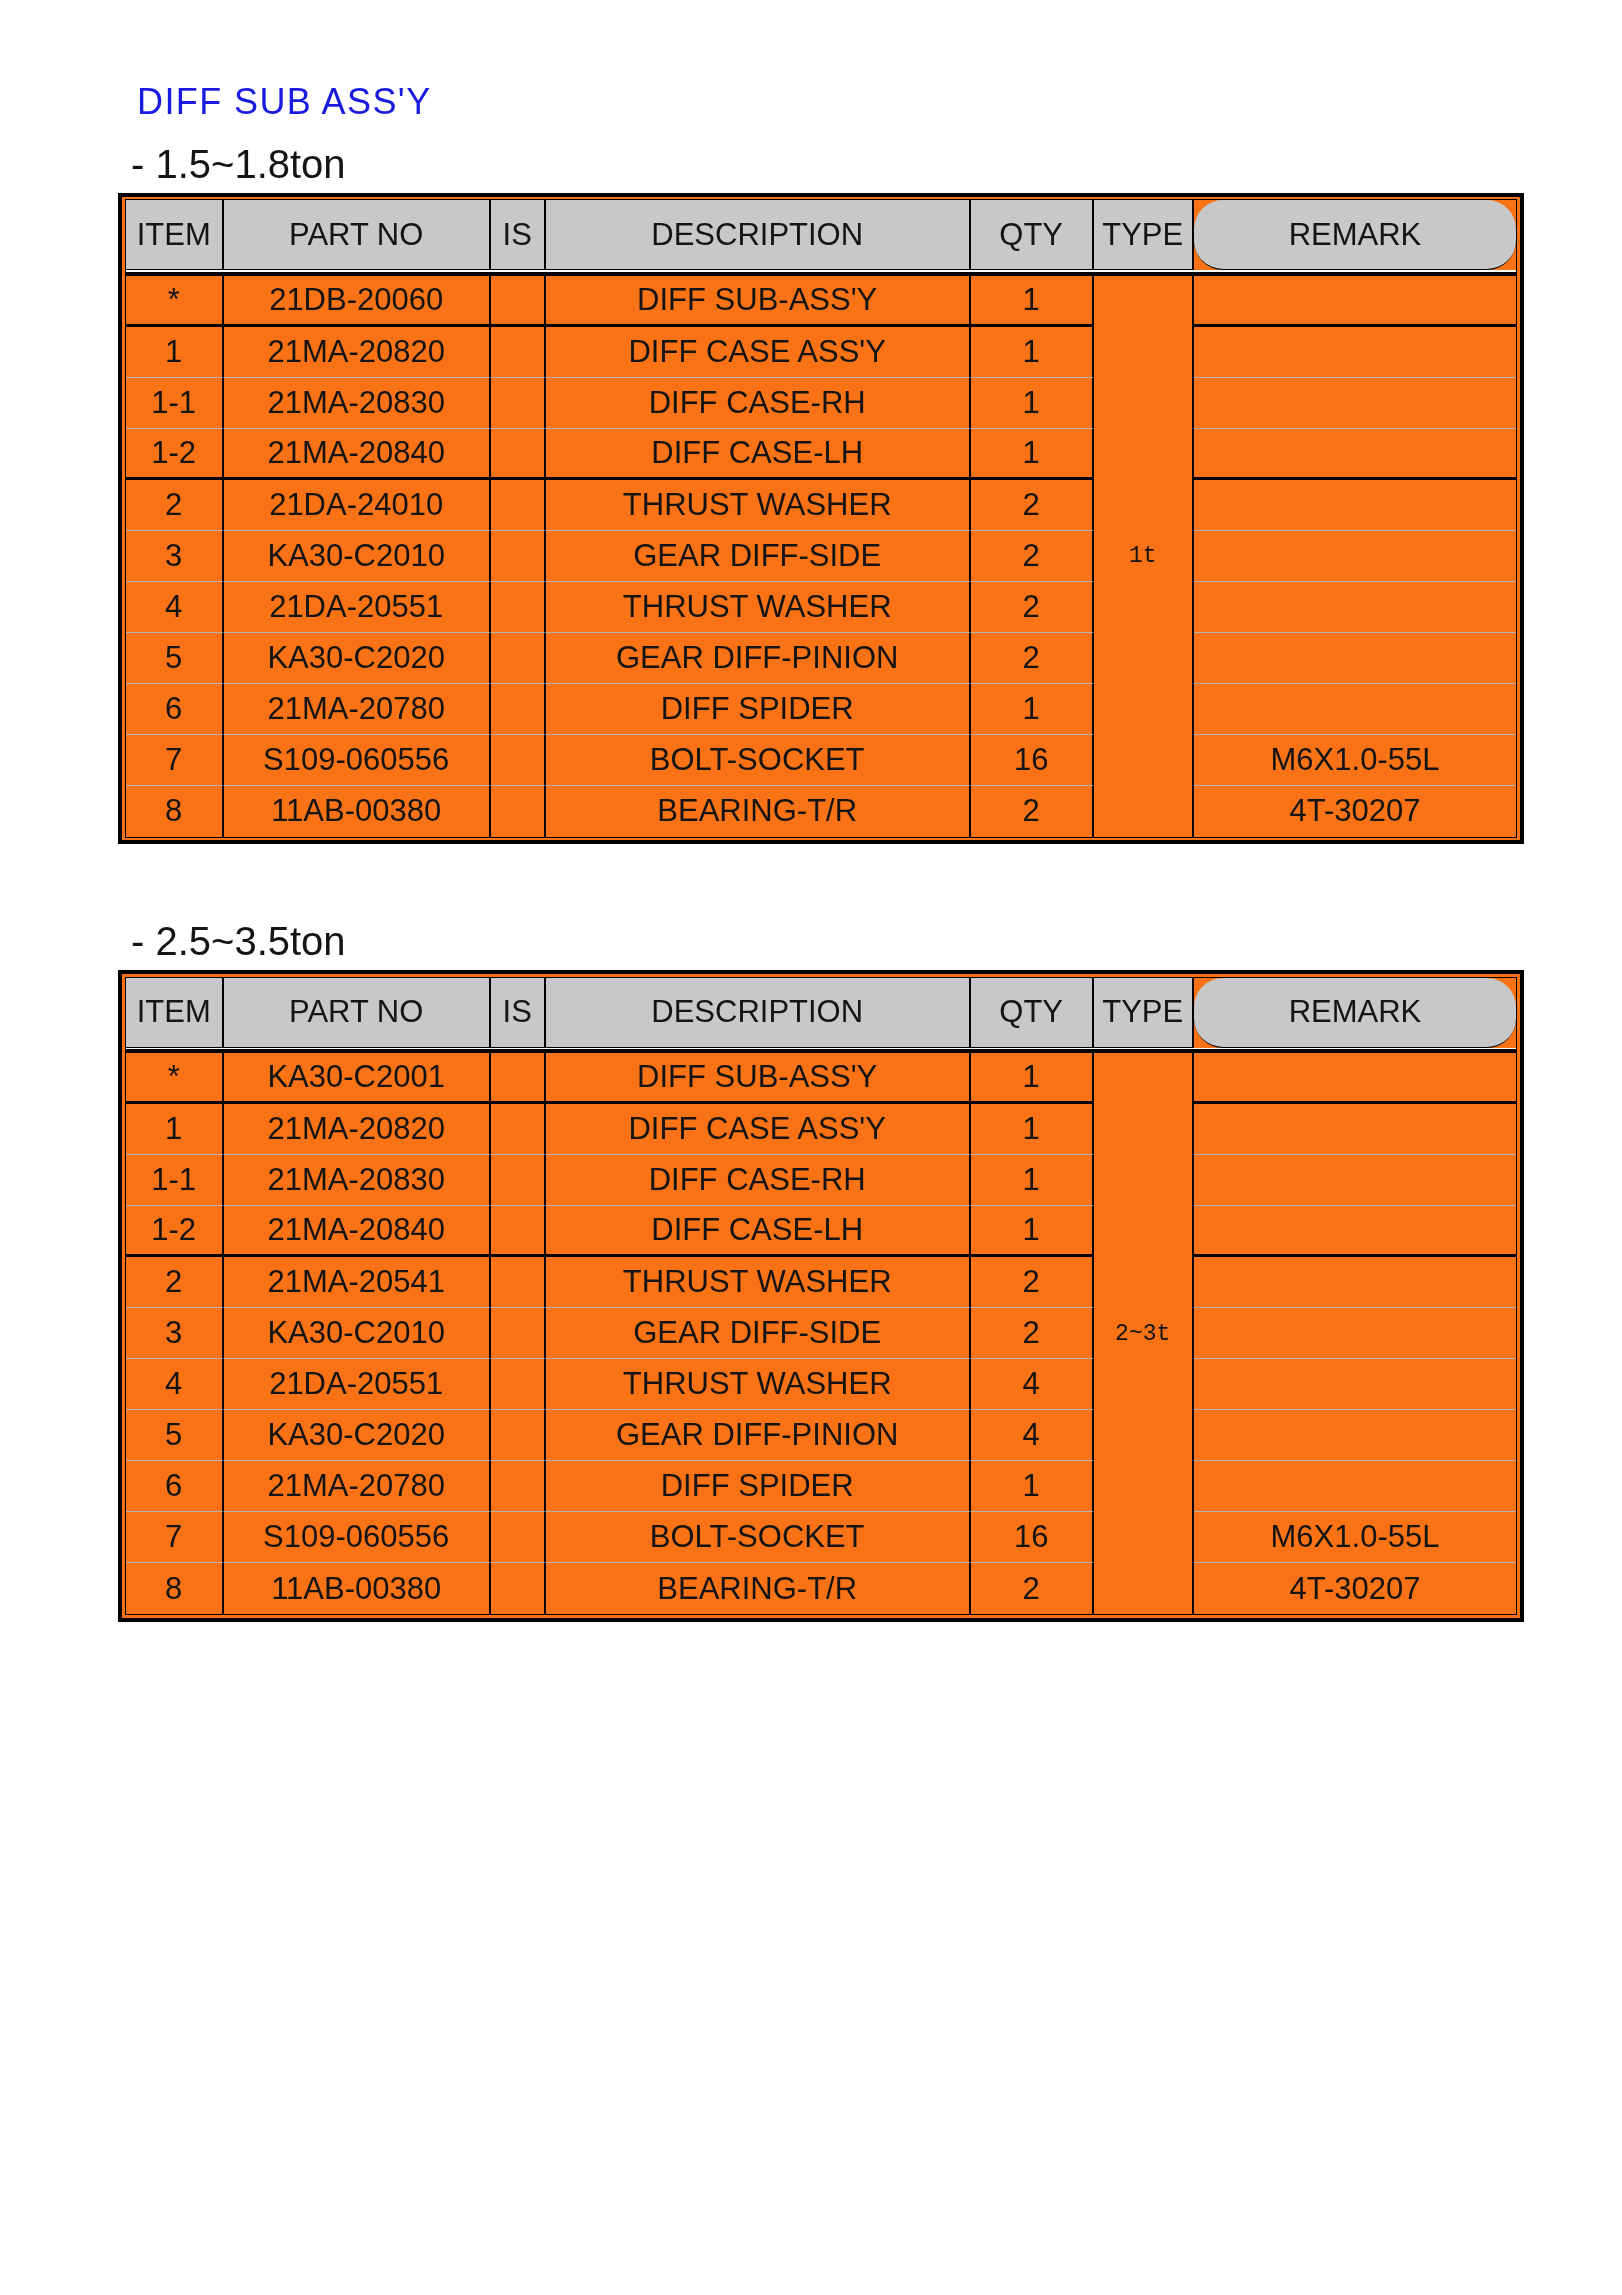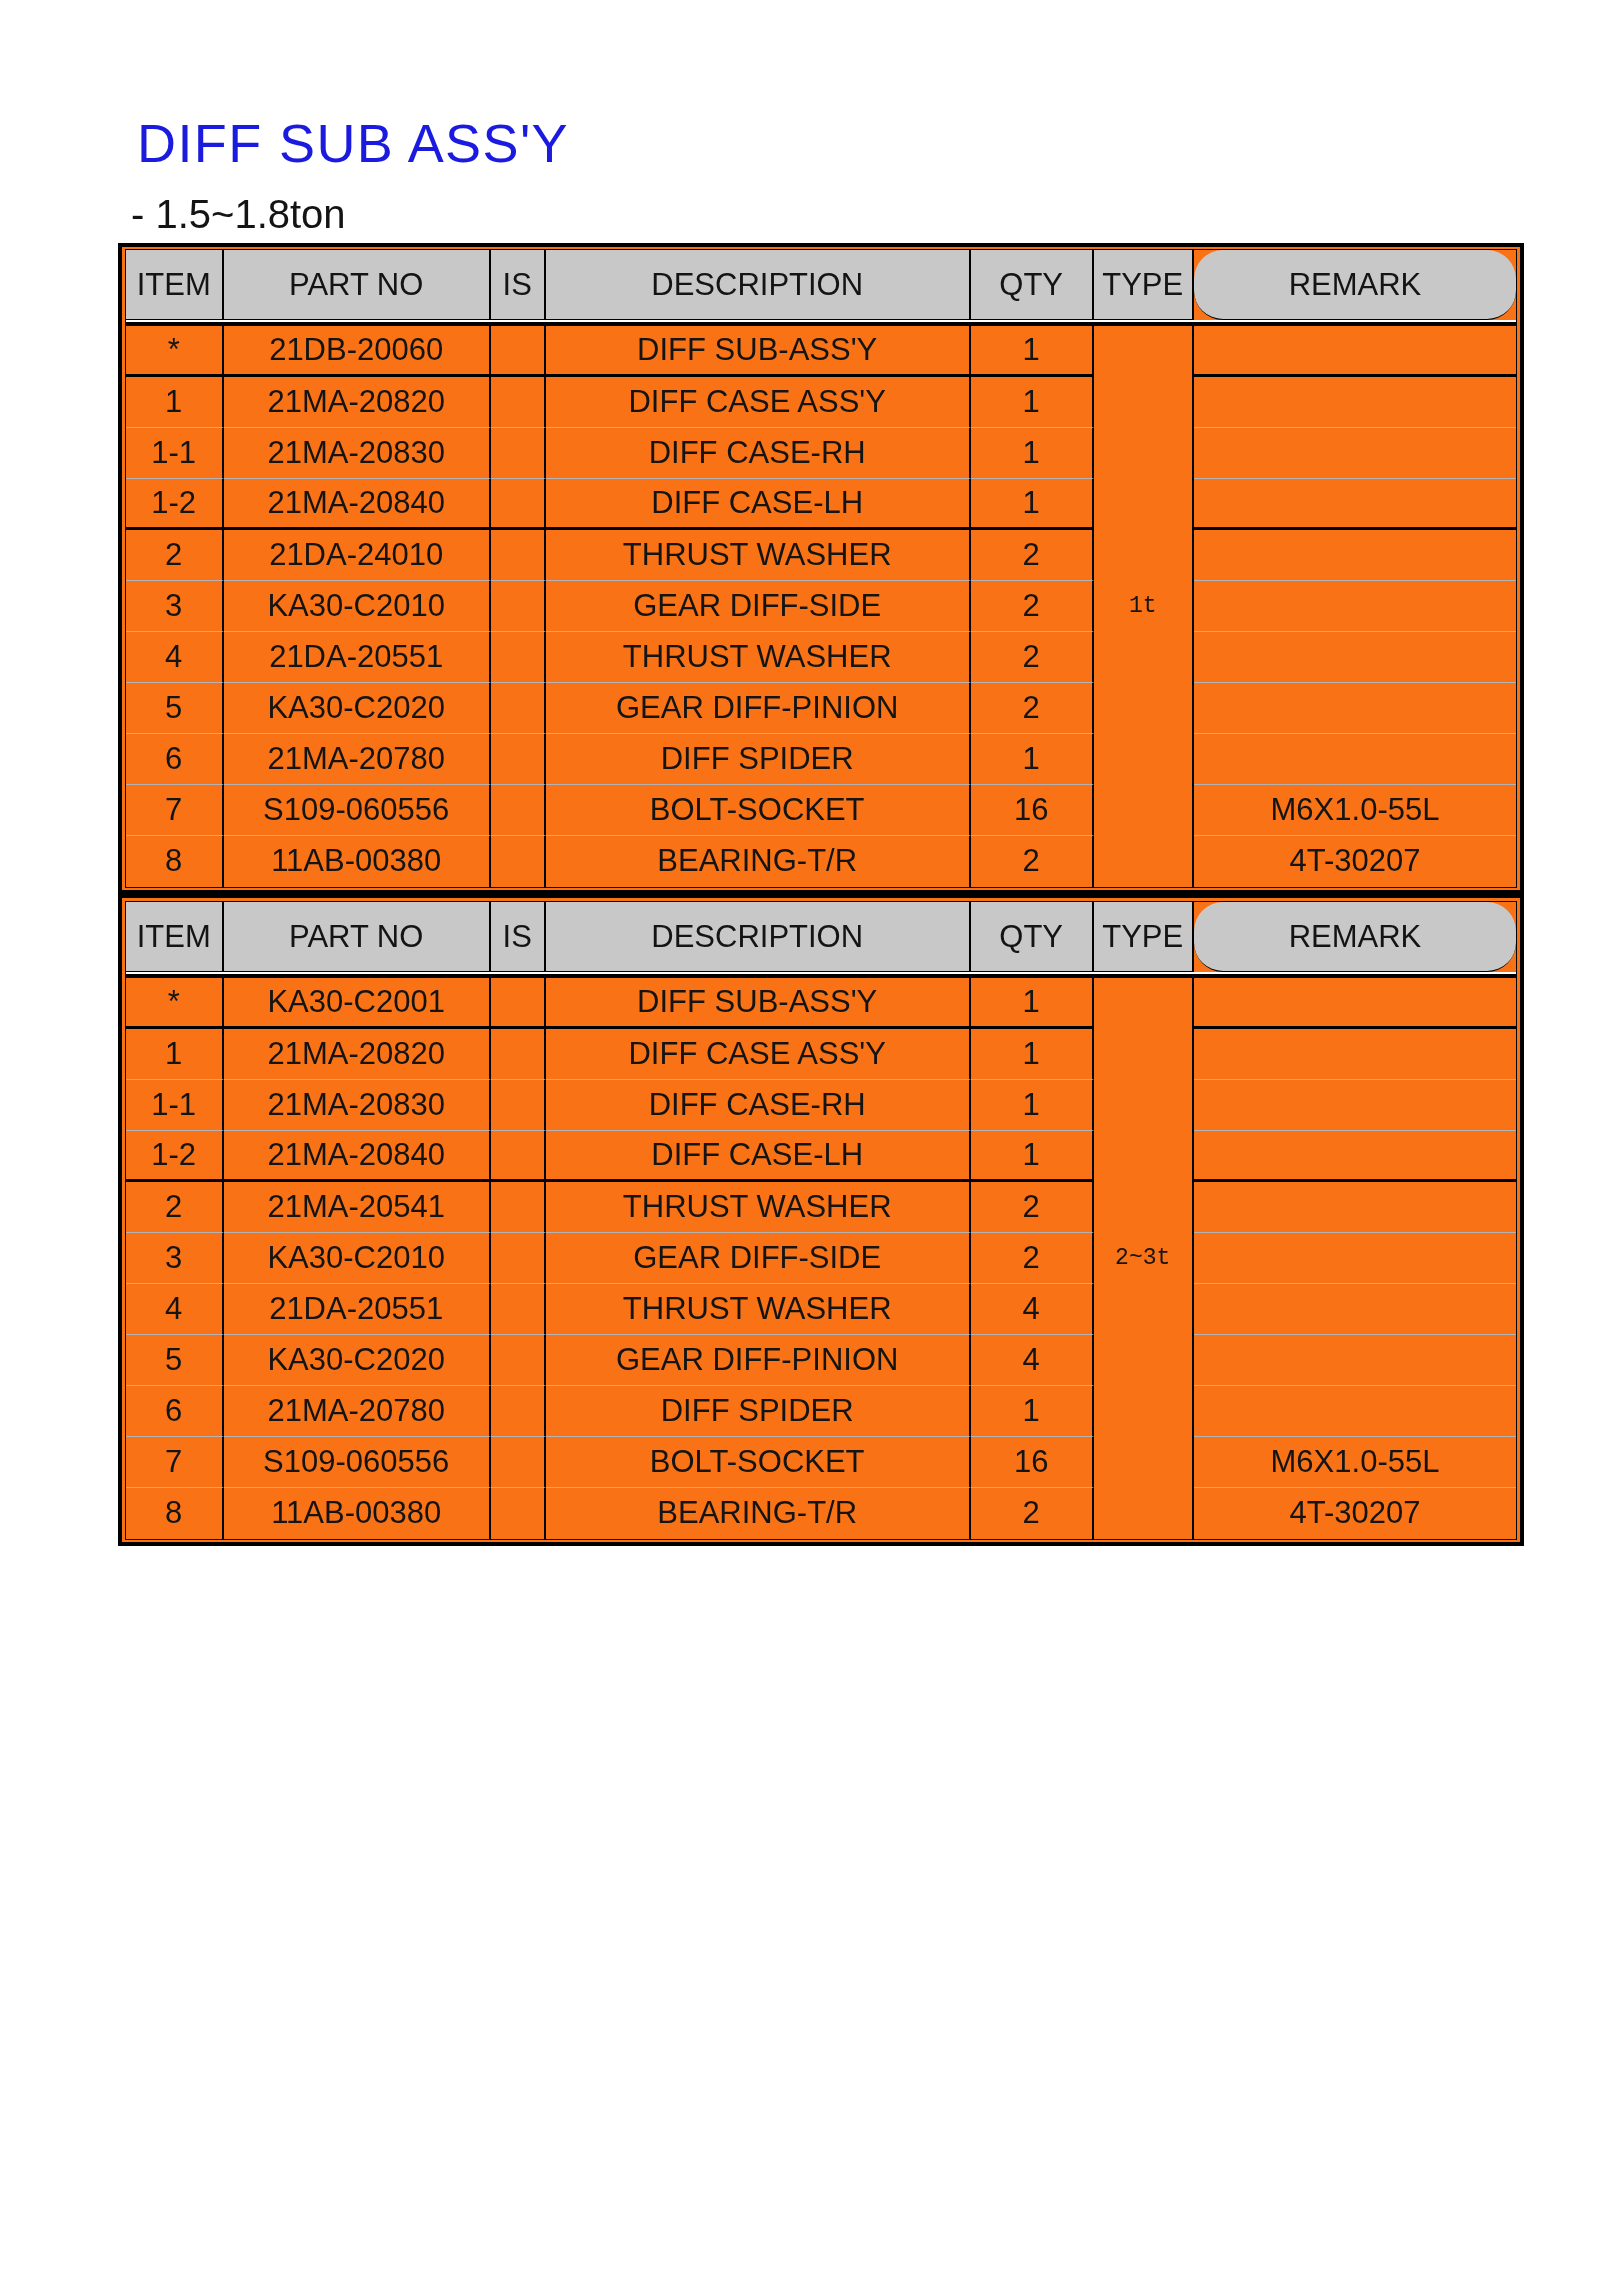--- a/index.html
+++ b/index.html
@@ -12,22 +12,22 @@
   body{
     width:1623px;height:2295px;
     background:#ffffff;
     font-family:"Liberation Sans", sans-serif;
     color:var(--ink);
     -webkit-font-smoothing:antialiased;
   }
   .page{position:relative;width:1623px;height:2295px;overflow:hidden;}
 
   .doc-title{
-    margin:116px 0 0 137px;
-    font-size:54px;
+    margin:84px 0 0 137px;
+    font-size:36px;
     font-weight:400;
     letter-spacing:1.4px;
     line-height:1.0;
     color:var(--accent);
   }
   .sub-title{
     margin:23px 0 7.5px 131px;
     font-size:40px;
     font-weight:400;
     line-height:1.05;
@@ -223,20 +223,21 @@
               <td class="c-desc">BEARING-T/R</td>
               <td class="c-qty">2</td>
               <td class="c-remark">4T-30207</td>
             </tr>
           </tbody>
       </table>
     </div>
   </section>
 
   <section>
+    <h2 class="sub-title second">- 2.5~3.5ton</h2>
     <div class="tbl-wrap">
       <table class="parts">
         <colgroup>
           <col class="c-item">
             <col class="c-partno">
             <col class="c-is">
           <col class="c-desc">
             <col class="c-qty">
             <col class="c-type">
             <col class="c-remark">

